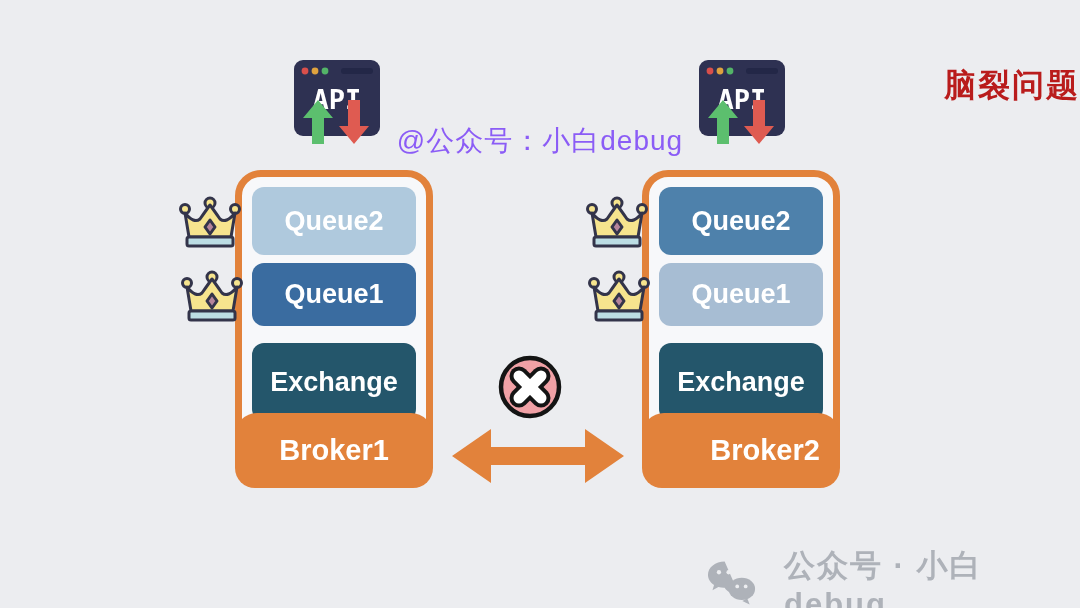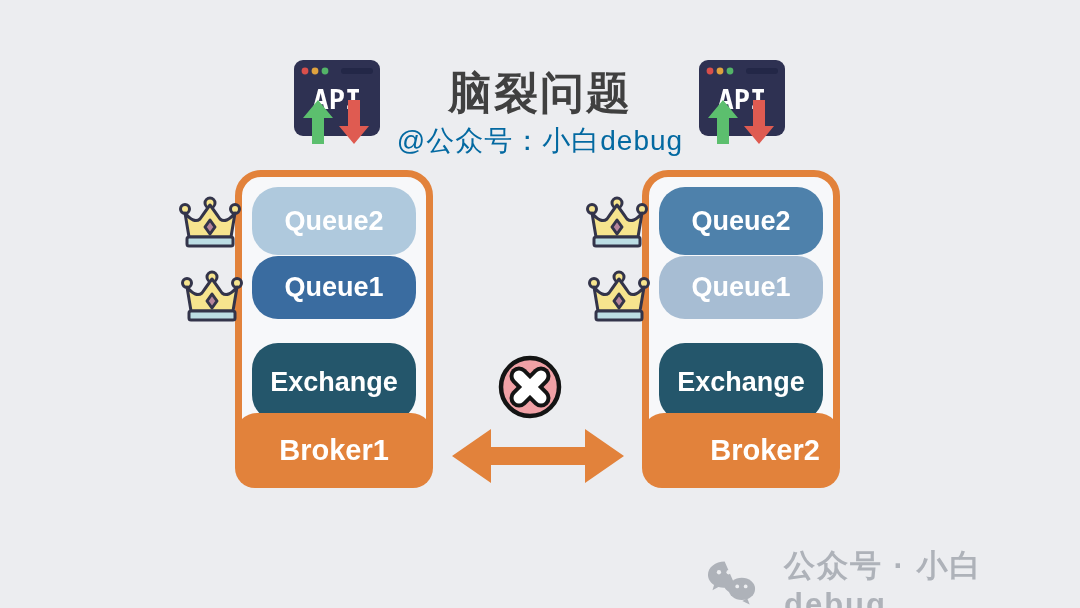--- a/index.html
+++ b/index.html
@@ -1,40 +1,40 @@
 <!DOCTYPE html>
 <html><head>
 <meta charset="utf-8">
 <style>
   * { margin:0; padding:0; box-sizing:border-box; }
   html,body { width:1080px; height:608px; }
   body { font-family:"Liberation Sans","DejaVu Sans",sans-serif; overflow:hidden; }
   .canvas { position:absolute; inset:0; width:1080px; height:608px; background:#ECEDF0; }
 
   
-  .title { position:absolute; top:64px; left:0; right:0; text-align:center;
-           font-size:44px; font-weight:bold; color:#404040; letter-spacing:2px; }
+  .title { position:absolute; top:64px; left:0; right:0; text-align:right;
+           font-size:32px; font-weight:bold; color:#b91c1c; letter-spacing:2px; }
   .subtitle { position:absolute; top:122px; left:0; right:0; text-align:center;
-              font-size:28px; color:#0369a1; letter-spacing:1px; }
+              font-size:28px; color:#8b5cf6; letter-spacing:1px; }
 
   
   .api-icon { position:absolute; width:92px; height:92px; }
   .api-left  { left:291px; top:56px; }
   .api-right { left:696px; top:56px; }
 
   
   .broker { position:absolute; top:170px; width:198px; height:318px;
             background:#F7F8FA; border:7px solid #E2823B; border-radius:26px; }
   .broker1 { left:235px; }
   .broker2 { left:642px; }
-  .qbox { position:absolute; left:10px; width:164px; border-radius:26px;
+  .qbox { position:absolute; left:10px; width:164px; border-radius:12px;
           display:flex; align-items:center; justify-content:center;
           color:#FFFFFF; font-weight:bold; font-size:27px; }
   .qbox.q2 { top:10px;  height:68px; }
-  .qbox.q1 { top:79px;  height:63px; }
+  .qbox.q1 { top:86px;  height:63px; }
   .qbox.ex { top:166px; height:78px; }
   .broker-footer { position:absolute; left:-7px; right:-7px; bottom:-7px; height:75px;
                    background:#E2823B; border-radius:22px 22px 20px 20px;
                    display:flex; align-items:center; justify-content:center;
                    color:#FFFFFF; font-weight:bold; font-size:29px; }
 
   
   .crown { position:absolute; width:66px; height:56px; }
   .crown-l1 { left:177px; top:196px; }
   .crown-l2 { left:179px; top:270px; }

